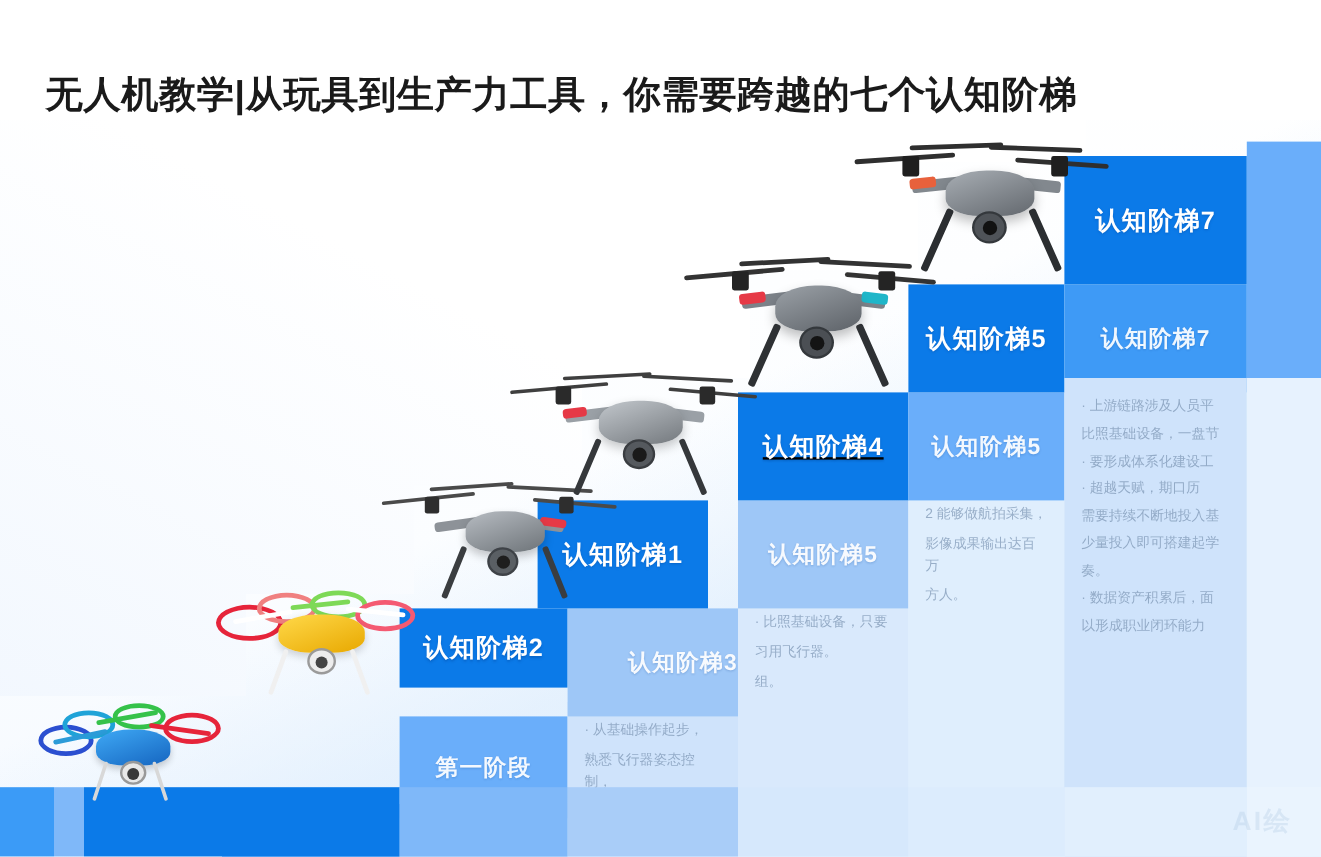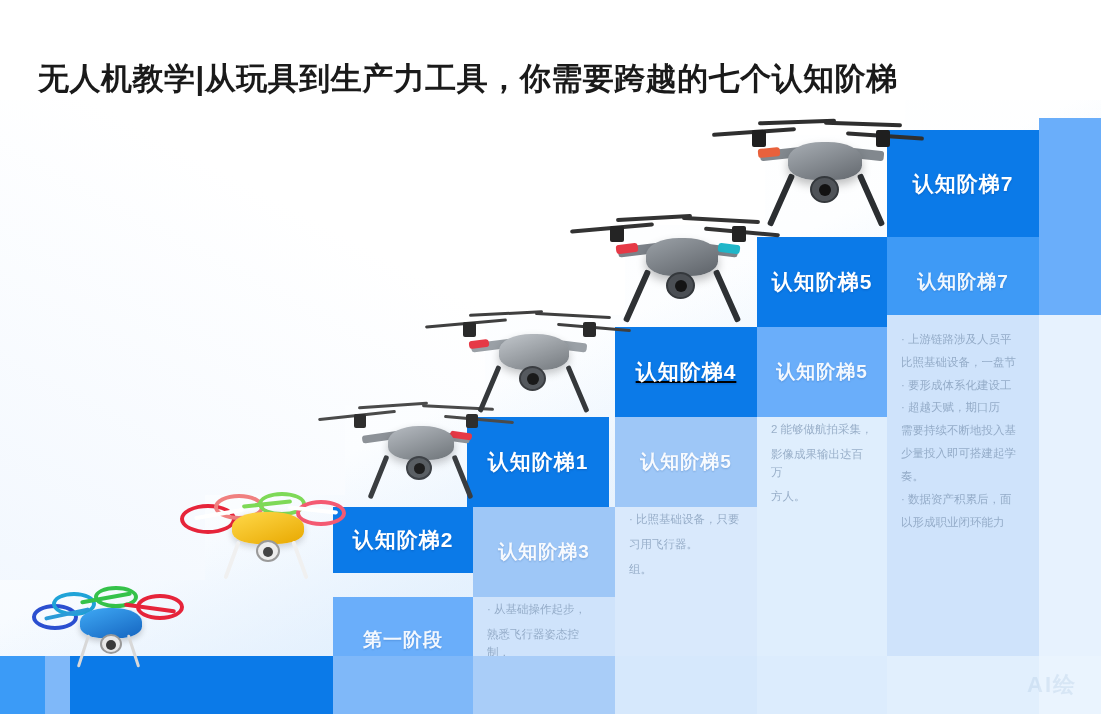--- a/index.html
+++ b/index.html
@@ -126,31 +126,31 @@
 
     <div class="body-panel" style="left:473px;top:485px;width:142px;height:171px;background:#cfe3fb;">
       <p>· 从基础操作起步，</p>
       <p>熟悉飞行器姿态控制，</p>
       <p>形成安全意识。</p>
     </div>
 
     <div class="cell cell-label" style="position:absolute;left:333px;top:395px;width:140px;height:66px;background:#0b7ae8;">
       <span class="lbl">认知阶梯2</span>
     </div>
-    <div class="cell cell-sub" style="position:absolute;left:473px;top:395px;width:142px;height:90px;background:#9ec7f7;">
+    <div class="cell cell-sub" style="position:absolute;left:473px;top:395px;width:142px;height:90px;background:#9ec7f7;justify-content:flex-end;">
       <span class="lbl">认知阶梯3</span>
     </div>
 
     <div class="body-panel" style="left:615px;top:395px;width:142px;height:261px;background:#d9e9fc;">
       <p>· 比照基础设备，只要</p>
       <p>习用飞行器。</p>
       <p>组。</p>
     </div>
 
-    <div class="cell cell-label" style="position:absolute;left:467px;top:305px;width:142px;height:90px;background:#0b7ae8;">
+    <div class="cell cell-label" style="position:absolute;left:448px;top:305px;width:142px;height:90px;background:#0b7ae8;">
       <span class="lbl">认知阶梯1</span>
     </div>
     <div class="cell cell-sub" style="position:absolute;left:615px;top:305px;width:142px;height:90px;background:#9ec7f7;">
       <span class="lbl">认知阶梯5</span>
     </div>
 
     <div class="body-panel" style="left:757px;top:305px;width:130px;height:351px;background:#dfeefd;">
       <p>2 能够做航拍采集，</p>
       <p>影像成果输出达百万</p>
       <p>方人。</p>

